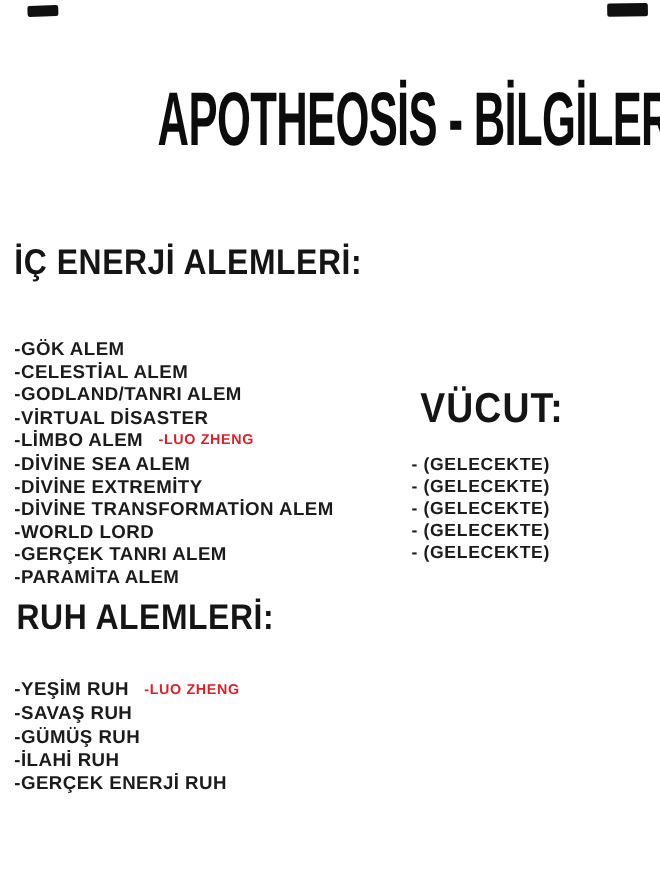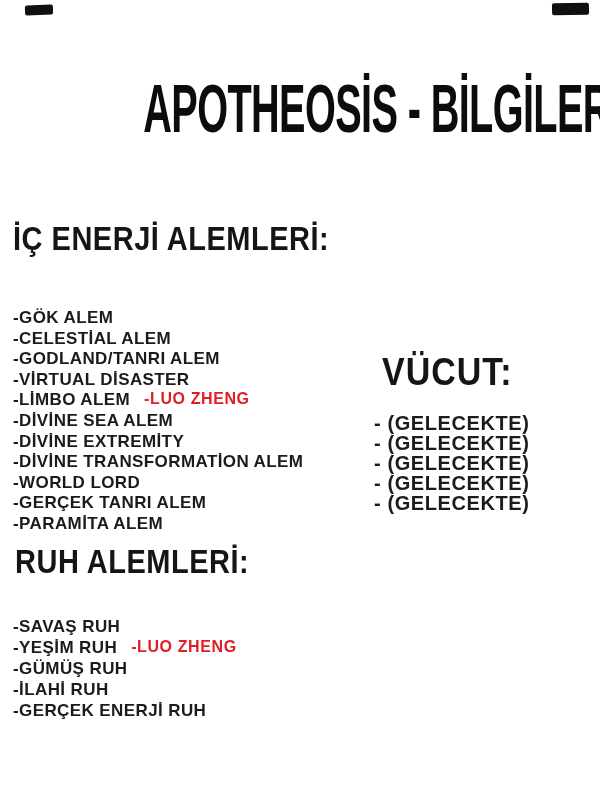--- a/index.html
+++ b/index.html
@@ -23,26 +23,26 @@
   .h-sec{
     position:absolute;font-weight:bold;color:#151515;white-space:nowrap;
     font-size:29px;letter-spacing:0.5px;transform:scaleY(1.12);transform-origin:left top;
   }
   #h-inner{left:13px;top:221px;}
   #h-soul{left:15px;top:544px;}
   #h-body{left:382px;top:350px;font-size:34px;letter-spacing:1px;}
 
   .list{position:absolute;font-weight:bold;white-space:nowrap;}
   #list-inner{left:13px;top:308px;font-size:17px;letter-spacing:0.4px;line-height:20.6px;}
-  #list-body{left:374px;top:413px;font-size:20px;letter-spacing:0.6px;line-height:20px;}
+  #list-body{left:374px;top:413px;font-size:16px;letter-spacing:0.6px;line-height:20px;}
   #list-soul{left:13px;top:616px;font-size:17px;letter-spacing:0.4px;line-height:21px;}
 
   .item{white-space:nowrap;}
   .annot{
-    color:#e01e24;font-size:16px;font-weight:bold;letter-spacing:0.6px;
+    color:#e01e24;font-size:13px;font-weight:bold;letter-spacing:0.6px;
     margin-left:14px;position:relative;top:-1px;
   }
 </style>
 </head>
 <body>
 
 <div class="mark mark-left"></div>
 <div class="mark mark-right"></div>
 
 <div class="title-wrap">
@@ -73,20 +73,20 @@
   <div class="item"><span>- (GELECEKTE)</span></div>
   <div class="item"><span>- (GELECEKTE)</span></div>
   <div class="item"><span>- (GELECEKTE)</span></div>
   <div class="item"><span>- (GELECEKTE)</span></div>
   <div class="item"><span>- (GELECEKTE)</span></div>
 </div>
 
 <div class="h-sec" id="h-soul">RUH ALEMLERİ:</div>
 
 <div class="list" id="list-soul">
-  <div class="item"><span>-SAVAŞ RUH</span></div>
   <div class="item">
     <span>-YEŞİM RUH</span><span class="annot">-LUO ZHENG</span>
   </div>
+  <div class="item"><span>-SAVAŞ RUH</span></div>
   <div class="item"><span>-GÜMÜŞ RUH</span></div>
   <div class="item"><span>-İLAHİ RUH</span></div>
   <div class="item"><span>-GERÇEK ENERJİ RUH</span></div>
 </div>
 
 </body></html>

